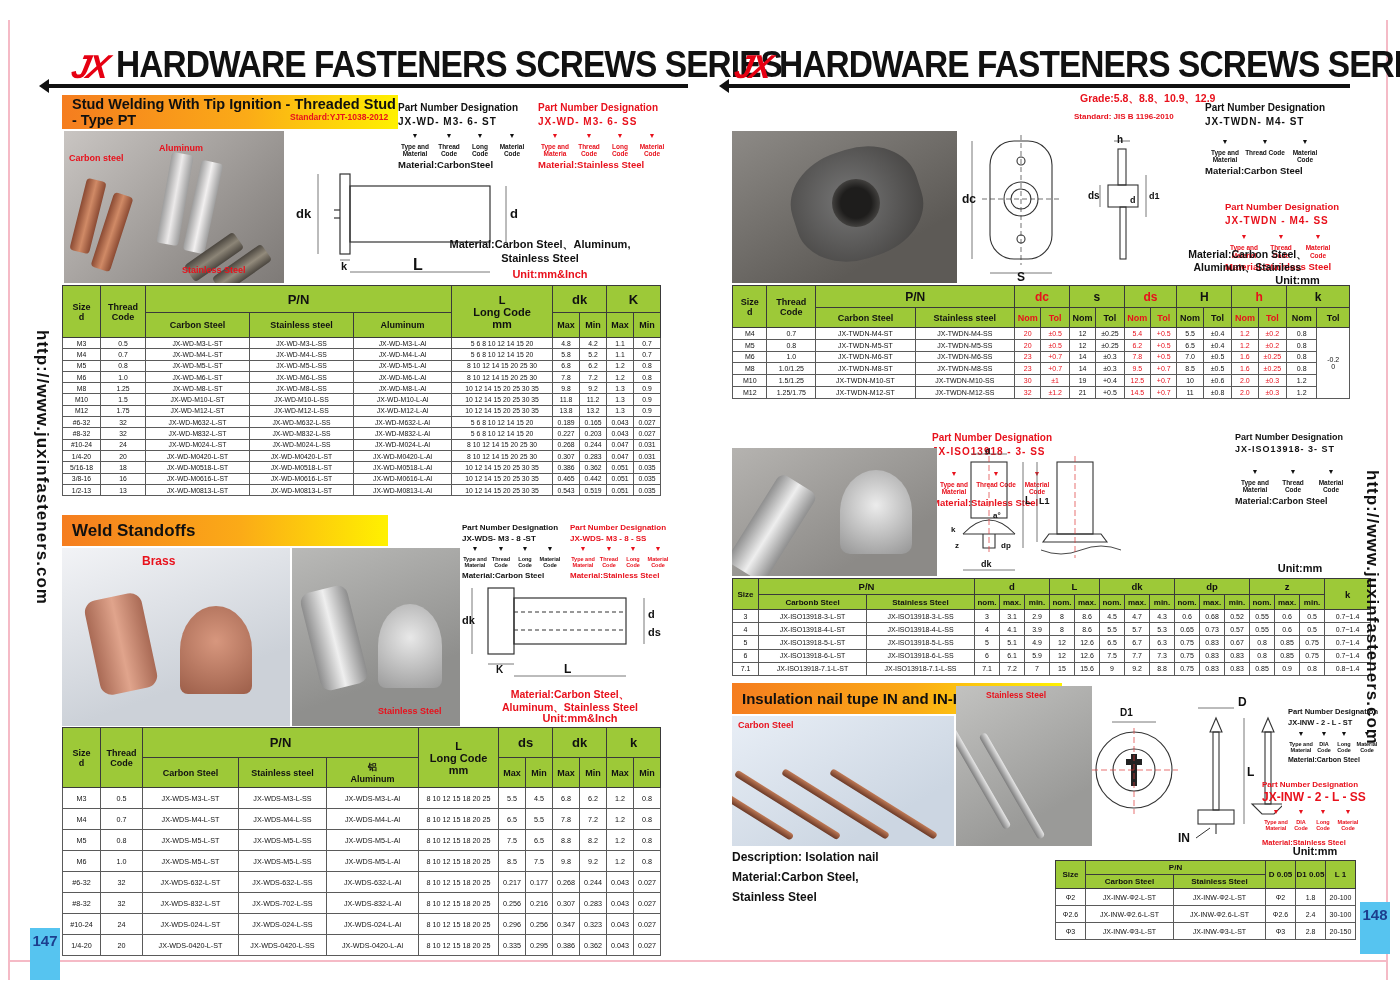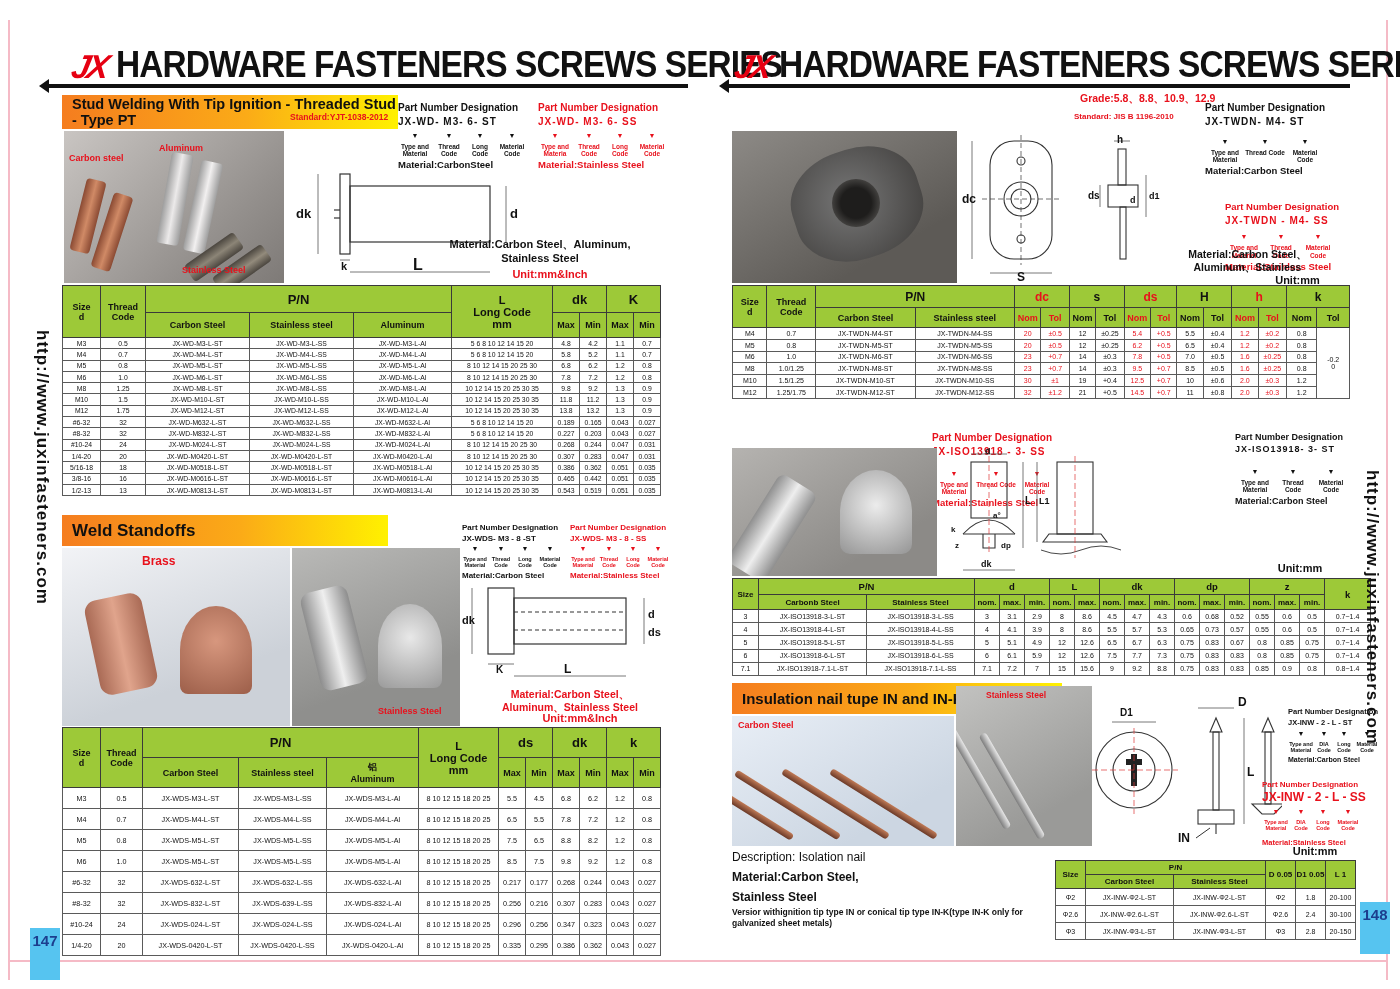--- a/index.html
+++ b/index.html
@@ -540,21 +540,21 @@
           <td>0.177</td>
           <td>0.268</td>
           <td>0.244</td>
           <td>0.043</td>
           <td>0.027</td>
         </tr>
         <tr>
           <td>#8-32</td>
           <td>32</td>
           <td>JX-WDS-832-L-ST</td>
-          <td>JX-WDS-639-L-SS</td>
+          <td>JX-WDS-702-L-SS</td>
           <td>JX-WDS-832-L-Al</td>
           <td>8 10 12 15 18 20 25</td>
           <td>0.256</td>
           <td>0.216</td>
           <td>0.307</td>
           <td>0.283</td>
           <td>0.043</td>
           <td>0.027</td>
         </tr>
         <tr>
@@ -1115,24 +1115,23 @@
 Code</span>
       <span class="lab" style="width:22px;font-size:5.5px">Long
 Code</span>
       <span class="lab" style="width:28px;font-size:5.5px">Material
 Code</span>
     </div>
     <div class="m" style="font-size:7.5px;margin-top:8px">Material:Stainless Steel</div>
   </div>
 
   <div class="abs" style="left:732px;top:850px;width:330px">
-    <div style="font-size:12px;font-weight:normal">Description: Isolation nail</div>
+    <div style="font-size:12px;font-weight:bold">Description: Isolation nail</div>
     <div style="font-size:12px;font-weight:bold;margin-top:6px">Material:Carbon Steel,</div>
     <div style="font-size:12px;font-weight:bold;margin-top:6px">Stainless Steel</div>
-    <div style="font-size:8.5px;font-weight:bold;margin-top:3px;line-height:1.3">Versior withignition tip type IN or conical tip type IN-K(type IN-K only for galvanized sheet metals)</div>
   </div>
 
   <div class="abs unit" style="left:1270px;top:845px;width:90px">Unit:mm</div>
 
   <table class="abs t-e" id="t5" style="left:1055px;top:860px;width:300px">
     <colgroup>
         <col style="width:30px">
         <col style="width:88px">
         <col style="width:92px">
         <col style="width:30px">

